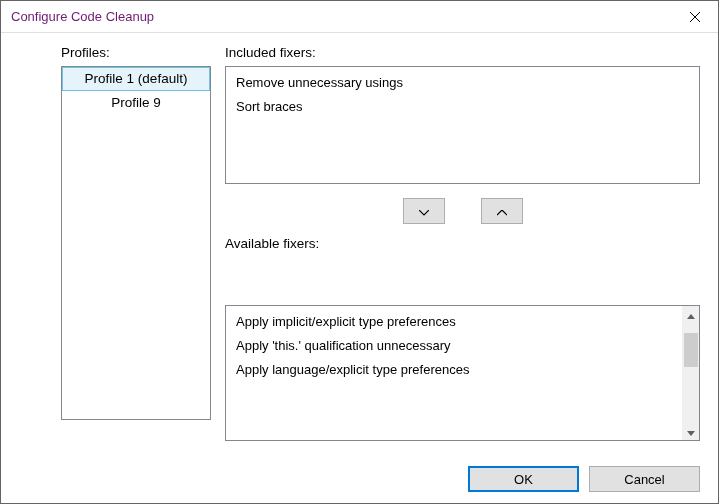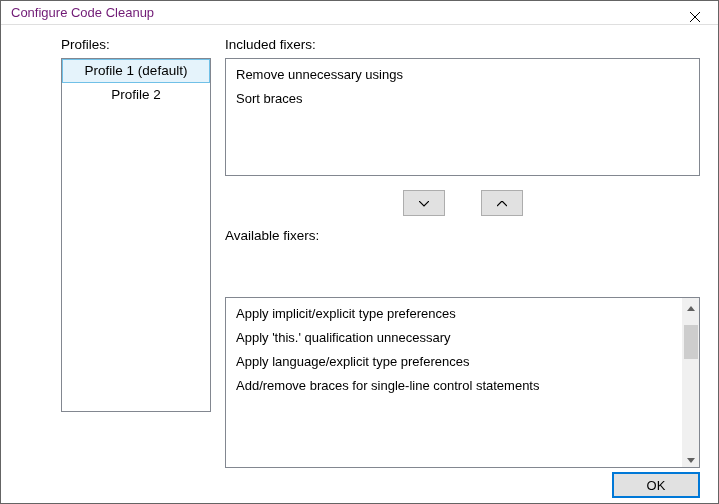--- a/index.html
+++ b/index.html
@@ -116,21 +116,21 @@
     justify-content: center;
   }
   .move-btn svg { width: 10px; height: 6px; }
   .available-wrap {
     display: flex;
     flex-direction: column;
     flex: 1;
     gap: 48px;
   }
   .available-container {
-    height: 171px;
+    height: 136px;
     border: 1px solid #828790;
     display: flex;
     background: #fff;
   }
   .available-list {
     flex: 1;
     overflow: hidden;
     padding: 4px 6px;
   }
   .scrollbar {
@@ -164,21 +164,21 @@
   }
   .footer {
     height: 48px;
     display: flex;
     justify-content: flex-end;
     align-items: center;
     padding-right: 18px;
     gap: 10px;
   }
   .dlg-btn {
-    width: 88px;
+    width: 111px;
     height: 26px;
     border: 1px solid #adadad;
     background: #e1e1e1;
     font-size: 13px;
     display: flex;
     align-items: center;
     justify-content: center;
   }
   .dlg-btn.primary {
     border: 2px solid #0078d7;
@@ -197,21 +197,21 @@
           </svg>
       </span>
     </div>
   </div>
 
   <div class="content">
     <div class="col-left">
       <div class="section-label">Profiles:</div>
       <div class="listbox profiles-box">
         <div class="list-item selected">Profile 1 (default)</div>
-        <div class="list-item">Profile 2</div>
+        <div class="list-item">Profile 9</div>
       </div>
     </div>
 
     <div class="col-right">
       <div class="section-label">Included fixers:</div>
       <div class="listbox included-box">
         <div class="fixer-item">Remove unnecessary usings</div>
         <div class="fixer-item">Sort braces</div>
       </div>
 
@@ -232,21 +232,20 @@
         </div>
       </div>
 
       <div class="available-wrap">
         <div class="section-label">Available fixers:</div>
         <div class="available-container">
           <div class="available-list">
             <div class="fixer-item">Apply implicit/explicit type preferences</div>
             <div class="fixer-item">Apply 'this.' qualification unnecessary</div>
             <div class="fixer-item">Apply language/explicit type preferences</div>
-            <div class="fixer-item">Add/remove braces for single-line control statements</div>
           </div>
           <div class="scrollbar">
             <div class="sb-btn">
               <span><svg viewBox="0 0 8 5">
                     <path d="M0 5 L4 0 L8 5 Z"></path>
                   </svg></span>
             </div>
             <div class="sb-track">
               <div class="sb-thumb"></div>
             </div>
@@ -256,14 +255,15 @@
                   </svg></span>
             </div>
           </div>
         </div>
       </div>
     </div>
   </div>
 
   <div class="footer">
     <div class="dlg-btn primary">OK</div>
+    <div class="dlg-btn">Cancel</div>
   </div>
 </div>
 
 </body></html>

